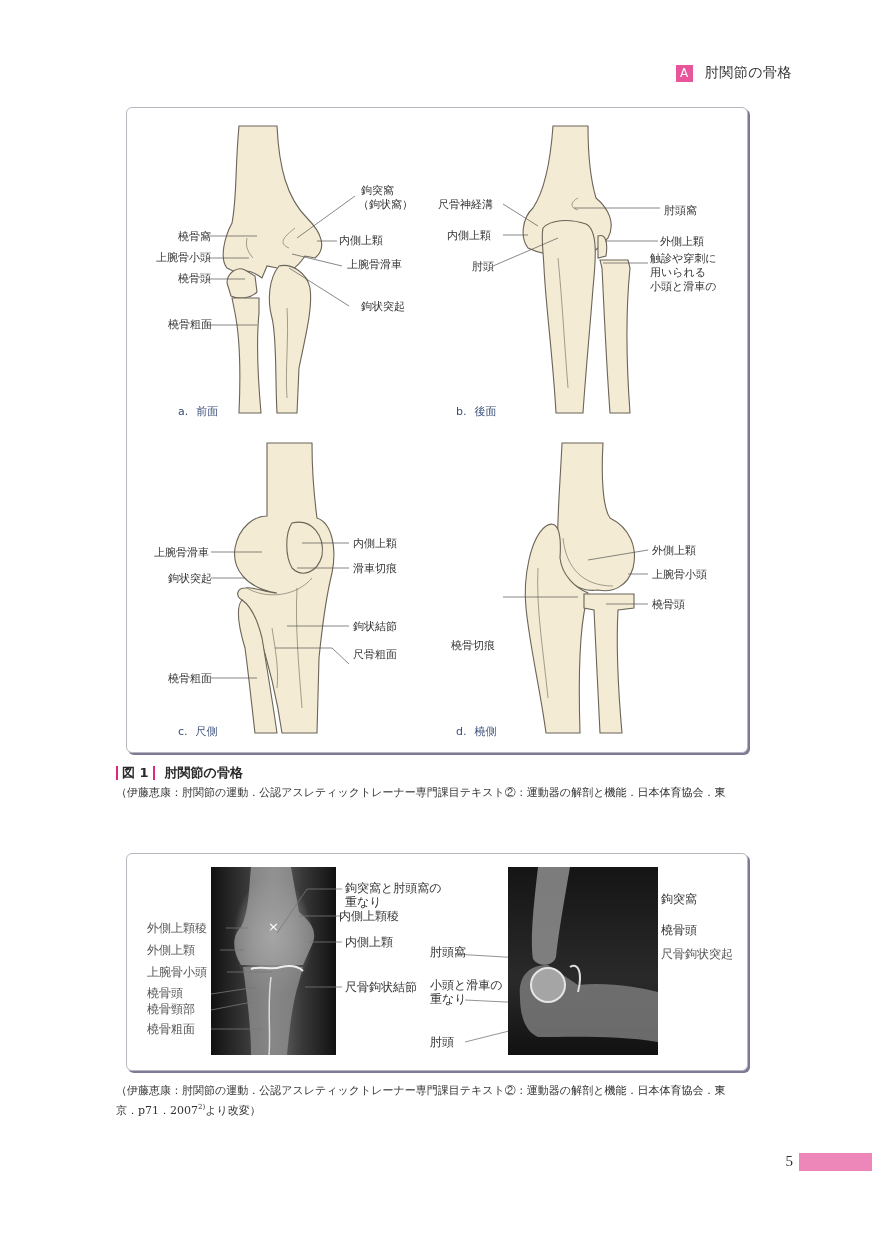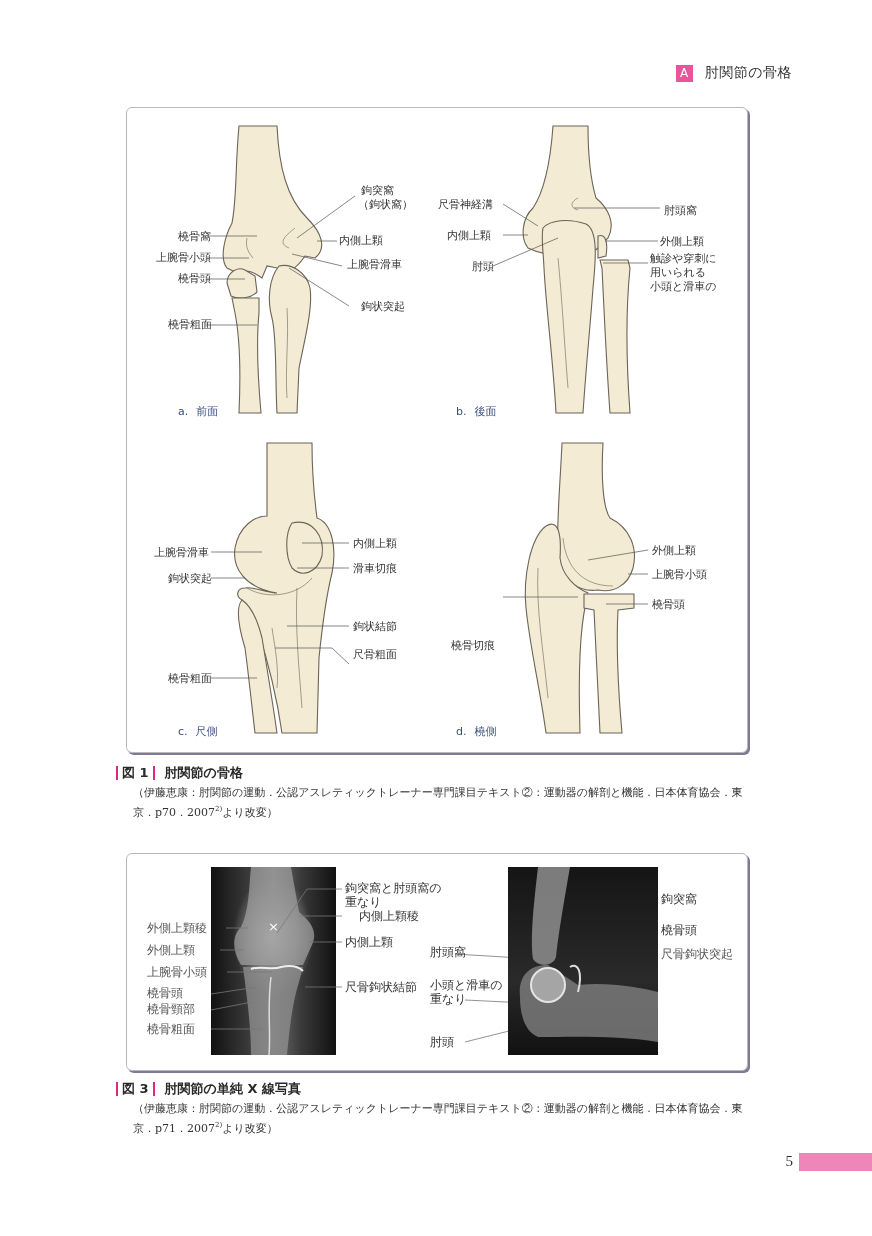--- a/index.html
+++ b/index.html
@@ -24,21 +24,21 @@
   .panel svg { position: absolute; left: 0; top: 0; overflow: visible; }
   .lbl { position: absolute; font-size: 11px; color: #333; white-space: nowrap; line-height: 14px; }
   .sub { position: absolute; font-size: 11px; color: #3a4f7a; white-space: nowrap; }
   .sub .l { margin-right: 8px; }
 
   .caption { position: absolute; left: 116px; width: 636px; }
   .caption .ct { font-size: 13px; font-weight: bold; color: #2a2a2a; display: flex; align-items: center; }
   .caption .ct .bar { display: inline-block; width: 2px; height: 14px; background: #e0267e; }
   .caption .ct .num { margin: 0 4px; }
   .caption .ct .name { margin-left: 10px; }
-  .caption .src { font-family: "DejaVu Serif", "Liberation Serif", serif; font-size: 11px; line-height: 17px; color: #333; margin-top: 2px; margin-left: 17px; }
+  .caption .src { font-family: "DejaVu Serif", "Liberation Serif", serif; font-size: 11px; line-height: 17px; color: #333; margin-top: 2px; }
 
   .xray { position: absolute; background: #0d0d0d; }
   .xlbl { position: absolute; font-size: 12px; color: #333; white-space: nowrap; line-height: 13px; }
   .xlbl.gray { color: #555; }
 
   .pagenum { position: absolute; right: 79px; top: 1153px; font-size: 15px; color: #333; font-family: "Liberation Serif", serif; }
   .pagebar { position: absolute; left: 799px; top: 1153px; width: 73px; height: 18px; background: #ed86b9; }
 </style>
 </head>
 <body>
@@ -187,21 +187,20 @@
 
 <div class="caption" style="top:764px;">
   <div class="ct">
     <span class="bar"></span>
     <span class="num">図 1</span>
     <span class="bar"></span>
     <span class="name">肘関節の骨格</span>
   </div>
   <div class="src">
     <div>（伊藤恵康：肘関節の運動．公認アスレティックトレーナー専門課目テキスト②：運動器の解剖と機能．日本体育協会．東</div>
-    <div><span>京．p70．2007</span><sup style="font-size:7px">2)</sup><span>より改変）</span></div>
   </div>
 </div>
 
 <div class="frame" id="fig3">
 
   <div class="xray" style="left:84px;top:13px;width:125px;height:188px;
        background: radial-gradient(ellipse 40px 60px at 62px 70px, #bdbdbd 0%, #8a8a8a 45%, rgba(20,20,20,0) 100%),
                    linear-gradient(90deg, #111 0%, #3a3a3a 30%, #6e6e6e 50%, #3a3a3a 72%, #111 100%);">
     <svg width="125" height="188" style="position:absolute;left:0;top:0;">
       <path d="M40 0 L80 0 L88 45 C100 55 108 65 100 80 L92 98 L30 98 C22 85 20 70 30 60 C38 45 38 20 40 0 Z" fill="#9e9e9e" opacity="0.75"></path>
@@ -232,21 +231,21 @@
     </g>
   </svg>
   <span class="xlbl gray" style="left:20px;top:68px;">外側上顆稜</span>
   <span class="xlbl gray" style="left:20px;top:90px;">外側上顆</span>
   <span class="xlbl gray" style="left:20px;top:112px;">上腕骨小頭</span>
   <span class="xlbl gray" style="left:20px;top:133px;">橈骨頭</span>
   <span class="xlbl gray" style="left:20px;top:149px;">橈骨頸部</span>
   <span class="xlbl gray" style="left:20px;top:169px;">橈骨粗面</span>
   <span class="xlbl" style="left:218px;top:28px;">鉤突窩と肘頭窩の</span>
   <span class="xlbl" style="left:218px;top:42px;">重なり</span>
-  <span class="xlbl" style="left:232px;top:56px;">内側上顆稜</span>
+  <span class="xlbl" style="left:212px;top:56px;">内側上顆稜</span>
   <span class="xlbl" style="left:218px;top:82px;">内側上顆</span>
   <span class="xlbl" style="left:218px;top:127px;">尺骨鉤状結節</span>
 
   <div class="xray" style="left:381px;top:13px;width:150px;height:188px;
        background: linear-gradient(180deg, #151515 0%, #2a2a2a 60%, #111 100%);">
     <svg width="150" height="188" style="position:absolute;left:0;top:0;">
       <path d="M30 0 L62 0 C55 40 50 70 48 90 C45 100 30 100 25 92 C22 70 26 35 30 0 Z" fill="#8e8e8e" opacity="0.85"></path>
       <path d="M12 130 C10 110 20 98 40 98 L70 118 C100 115 130 120 150 125 L150 175 C110 168 60 170 30 170 C18 165 12 150 12 130 Z" fill="#7a7a7a" opacity="0.85"></path>
       <circle cx="40" cy="118" r="17" fill="#a5a5a5" stroke="#e5e5e5" stroke-width="2"></circle>
       <path d="M62 100 C70 95 75 105 70 125" stroke="#ddd" stroke-width="2" fill="none"></path>
@@ -255,26 +254,20 @@
   <span class="xlbl" style="left:303px;top:92px;">肘頭窩</span>
   <span class="xlbl" style="left:303px;top:125px;">小頭と滑車の</span>
   <span class="xlbl" style="left:303px;top:139px;">重なり</span>
   <span class="xlbl" style="left:303px;top:182px;">肘頭</span>
   <span class="xlbl" style="left:534px;top:39px;">鉤突窩</span>
   <span class="xlbl" style="left:534px;top:70px;">橈骨頭</span>
   <span class="xlbl gray" style="left:534px;top:94px;">尺骨鉤状突起</span>
 </div>
 
 <div class="caption" style="top:1080px;">
-  <div class="ct">
-    <span class="bar"></span>
-    <span class="num">図 3</span>
-    <span class="bar"></span>
-    <span class="name">肘関節の単純 X 線写真</span>
-  </div>
   <div class="src">
     <div>（伊藤恵康：肘関節の運動．公認アスレティックトレーナー専門課目テキスト②：運動器の解剖と機能．日本体育協会．東</div>
     <div><span>京．p71．2007</span><sup style="font-size:7px">2)</sup><span>より改変）</span></div>
   </div>
 </div>
 
 <span class="pagenum">5</span>
 <div class="pagebar"></div>
 
 </body></html>

